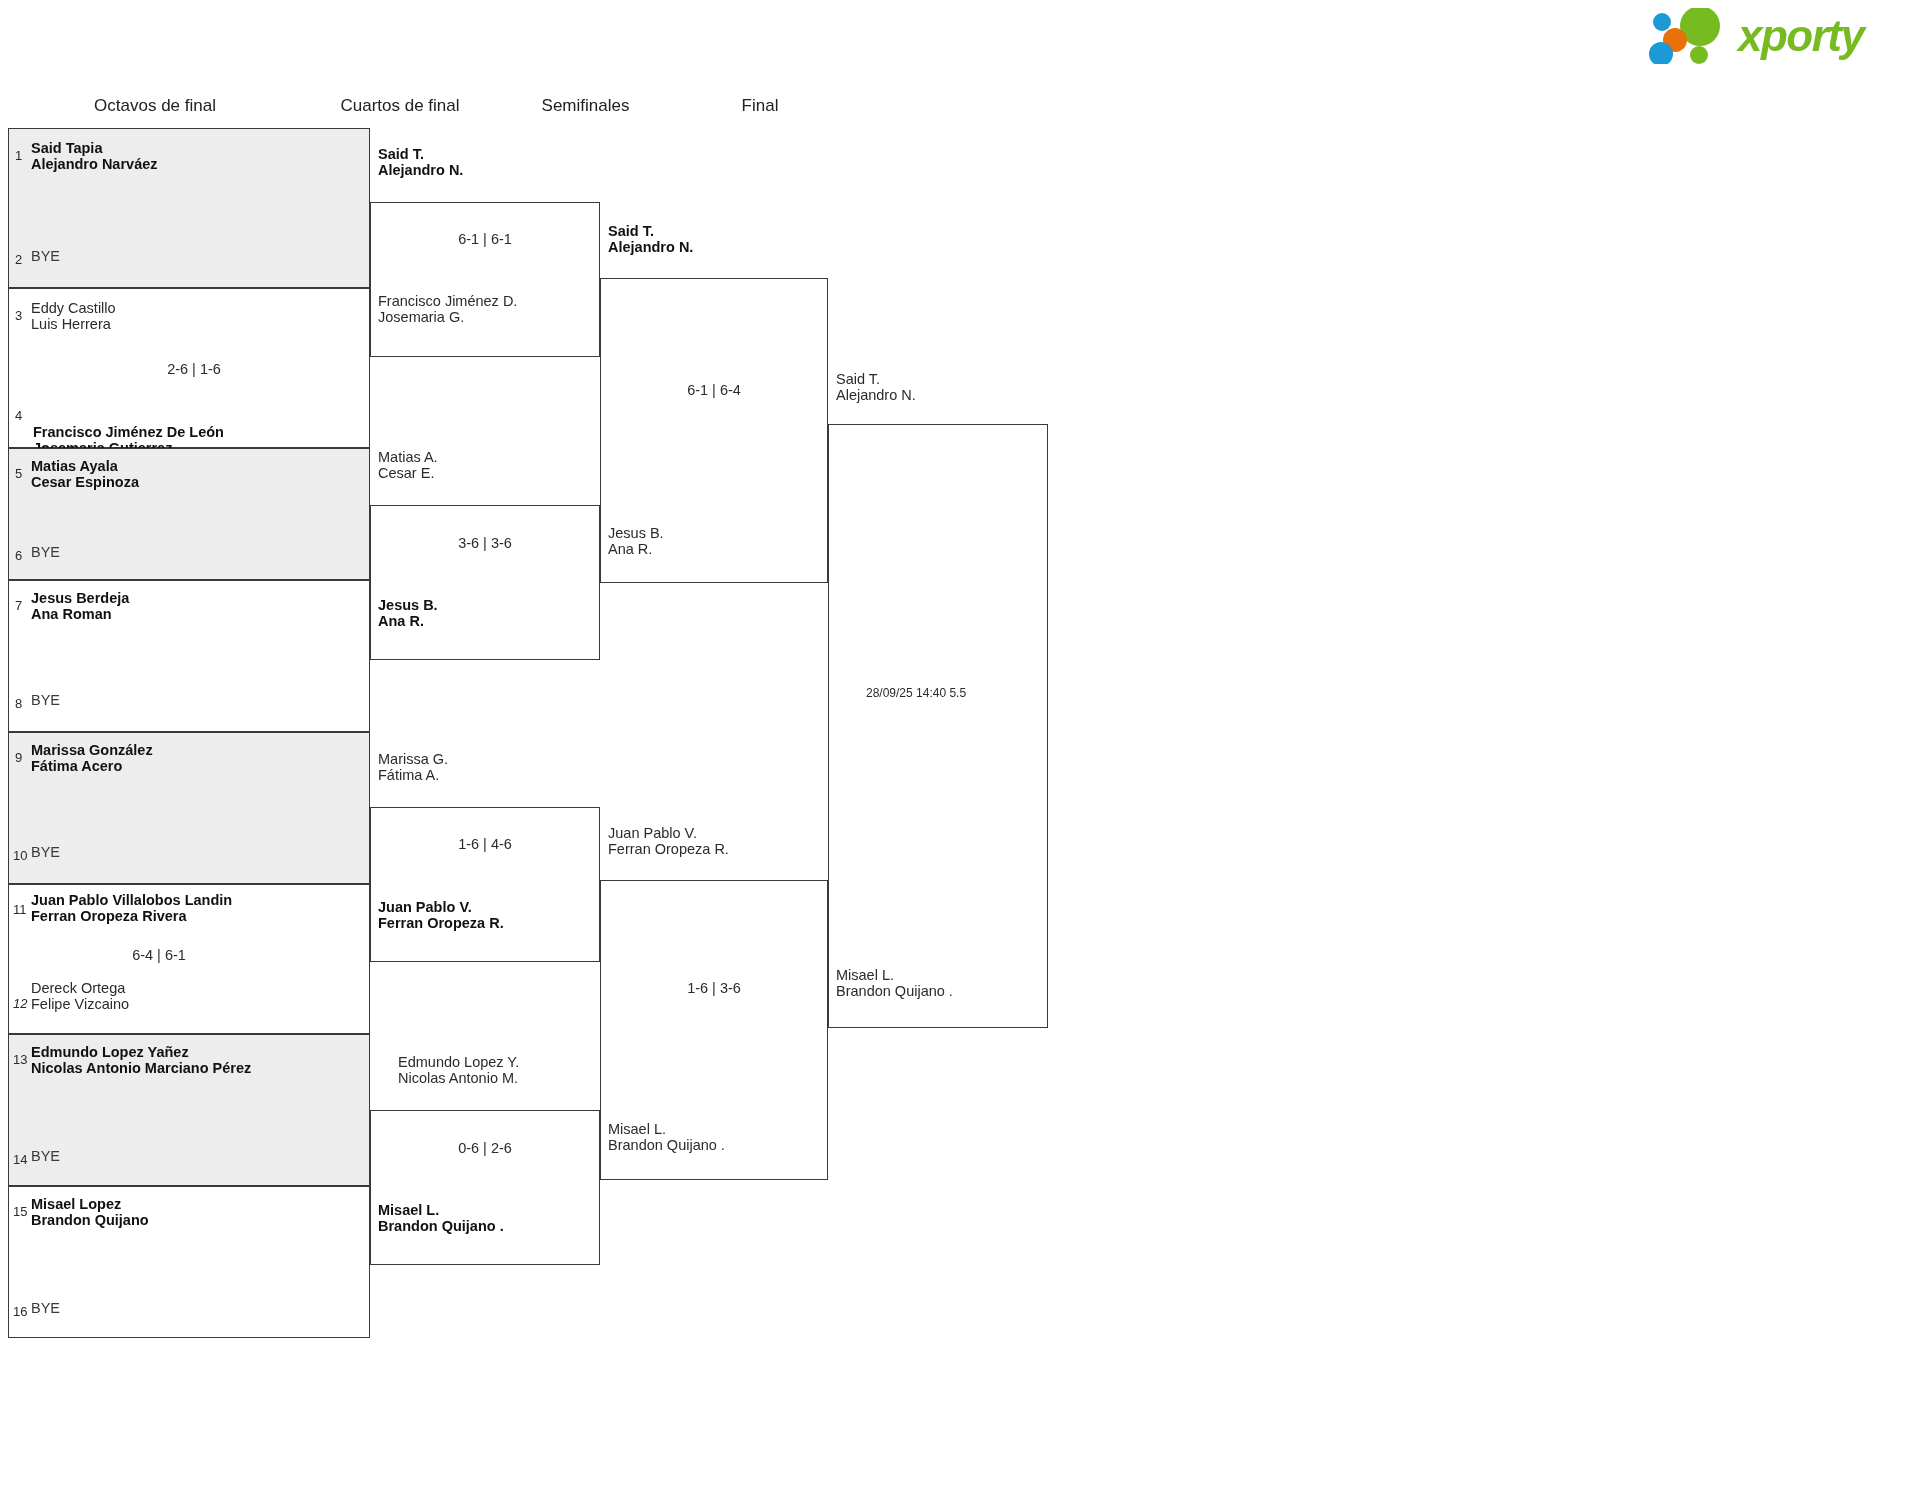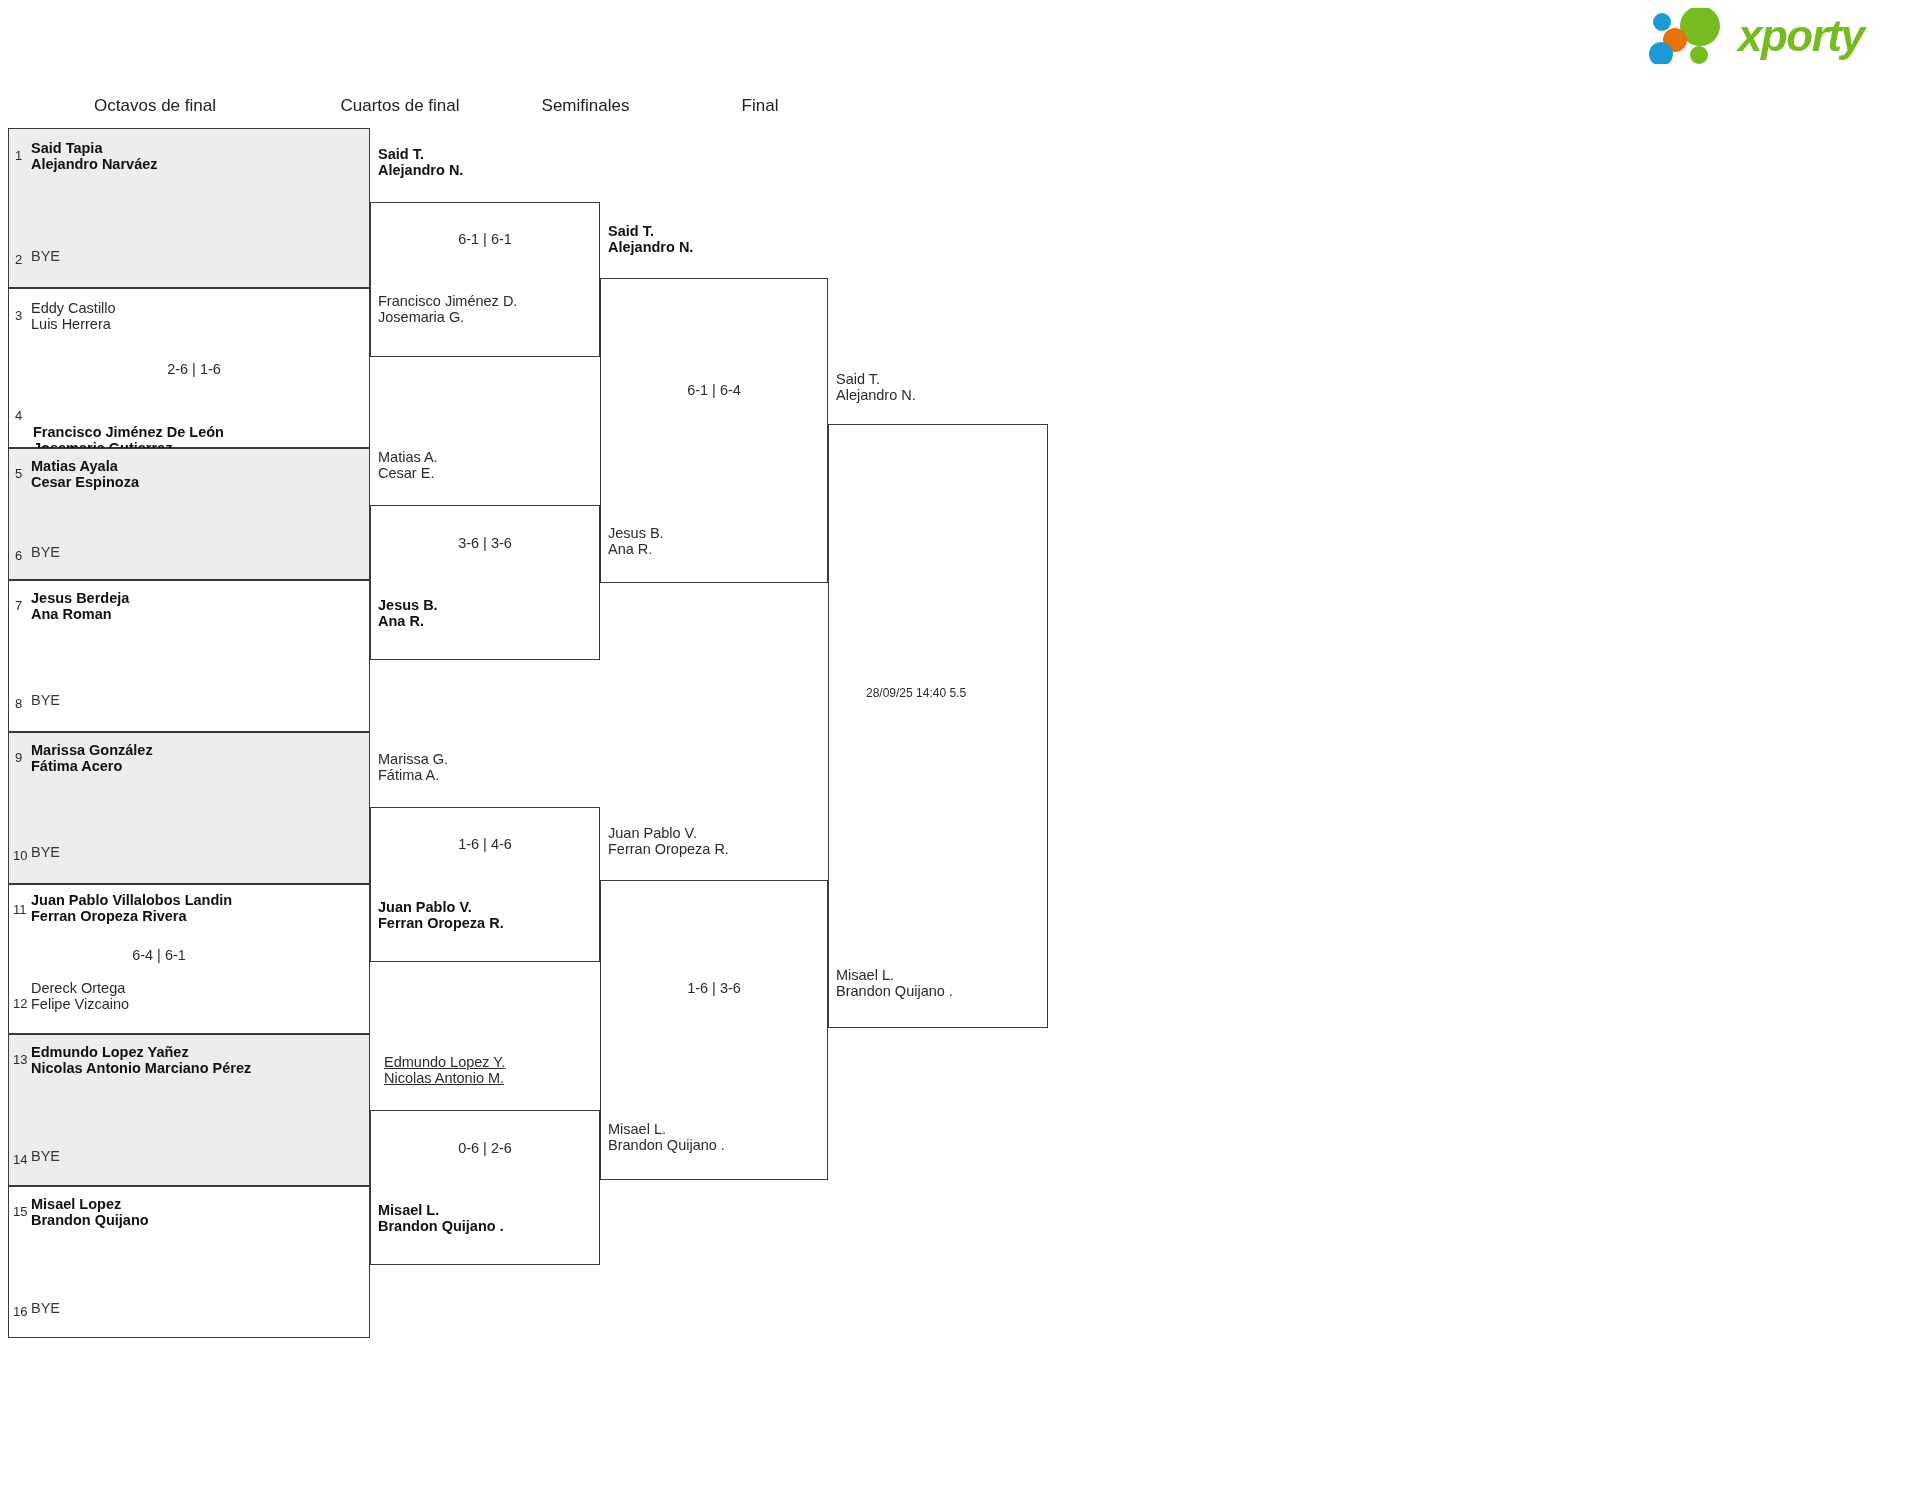--- a/index.html
+++ b/index.html
@@ -153,21 +153,21 @@
     <div class="bye" style="top:112px;">BYE</div>
   </div>
 
   <div class="slot" style="left:8px; top:884px; width:362px; height:150px;">
     <div class="seedno" style="left:4px; top:18px;">11</div>
     <div class="names win" style="top:8px;">
       <span>Juan Pablo Villalobos Landin</span>
       <span class="n2">Ferran Oropeza Rivera</span>
     </div>
     <div class="score" style="left:60px; top:62px; width:180px;">6-4 | 6-1</div>
-    <div class="seedno" style="left:4px; top:112px;">12</div>
+    <div class="seedno" style="left:4px; top:112px;font-style:italic;">12</div>
     <div class="names" style="top:96px;">
       <span>Dereck Ortega</span>
       <span class="n2">Felipe Vizcaino</span>
     </div>
   </div>
 
   <div class="slot shaded" style="left:8px; top:1034px; width:362px; height:152px;">
     <div class="seedno" style="left:4px; top:18px;text-align:right;">13</div>
     <div class="names win" style="top:10px;">
       <span>Edmundo Lopez Yañez</span>
@@ -213,21 +213,21 @@
     <span>Marissa G.</span>
     <span class="n2">Fátima A.</span>
   </div>
   <div class="cbox" style="left:370px; top:807px; width:230px; height:155px;"></div>
   <div class="score" style="left:380px; top:836px; width:210px;">1-6 | 4-6</div>
   <div class="adv win" style="left:378px; top:900px;">
     <span>Juan Pablo V.</span>
     <span class="n2">Ferran Oropeza R.</span>
   </div>
 
-  <div class="adv" style="left:384px; top:1055px;text-decoration:underline;">
+  <div class="adv" style="left:398px; top:1055px;">
     <span>Edmundo Lopez Y.</span>
     <span class="n2">Nicolas Antonio M.</span>
   </div>
   <div class="cbox" style="left:370px; top:1110px; width:230px; height:155px;"></div>
   <div class="score" style="left:380px; top:1140px; width:210px;">0-6 | 2-6</div>
   <div class="adv win" style="left:378px; top:1203px;">
     <span>Misael L.</span>
     <span class="n2">Brandon Quijano .</span>
   </div>
 

